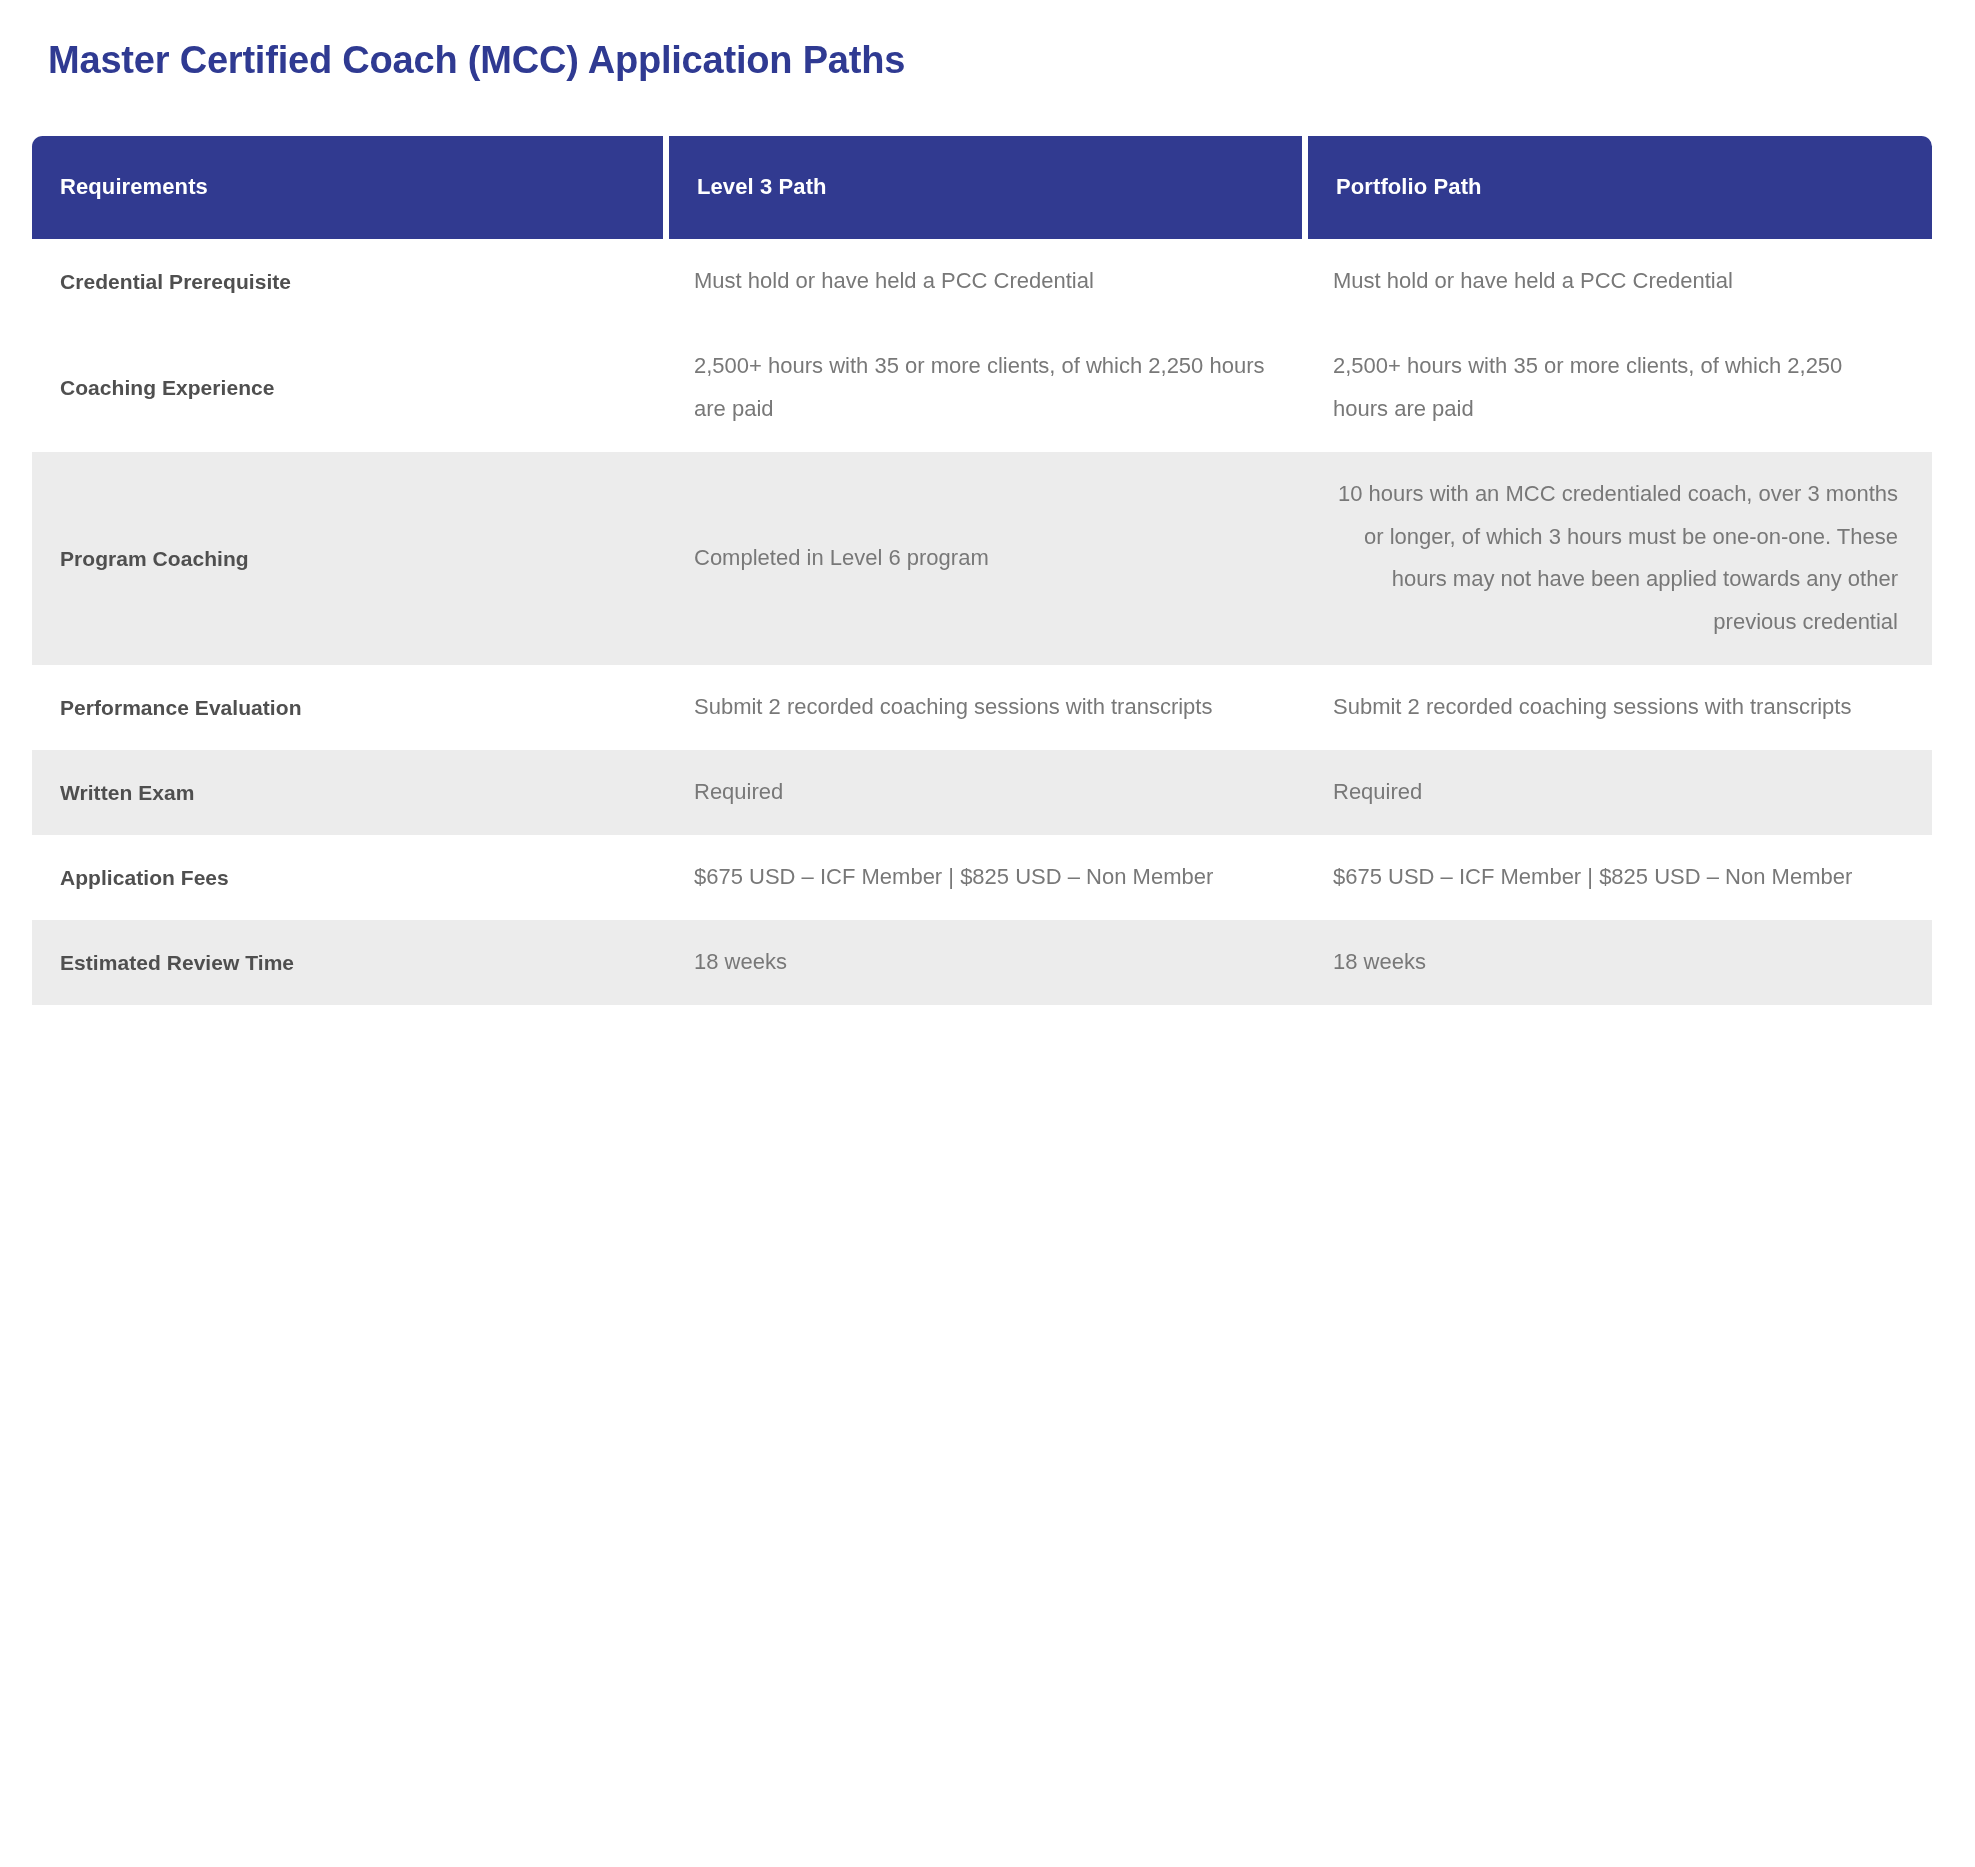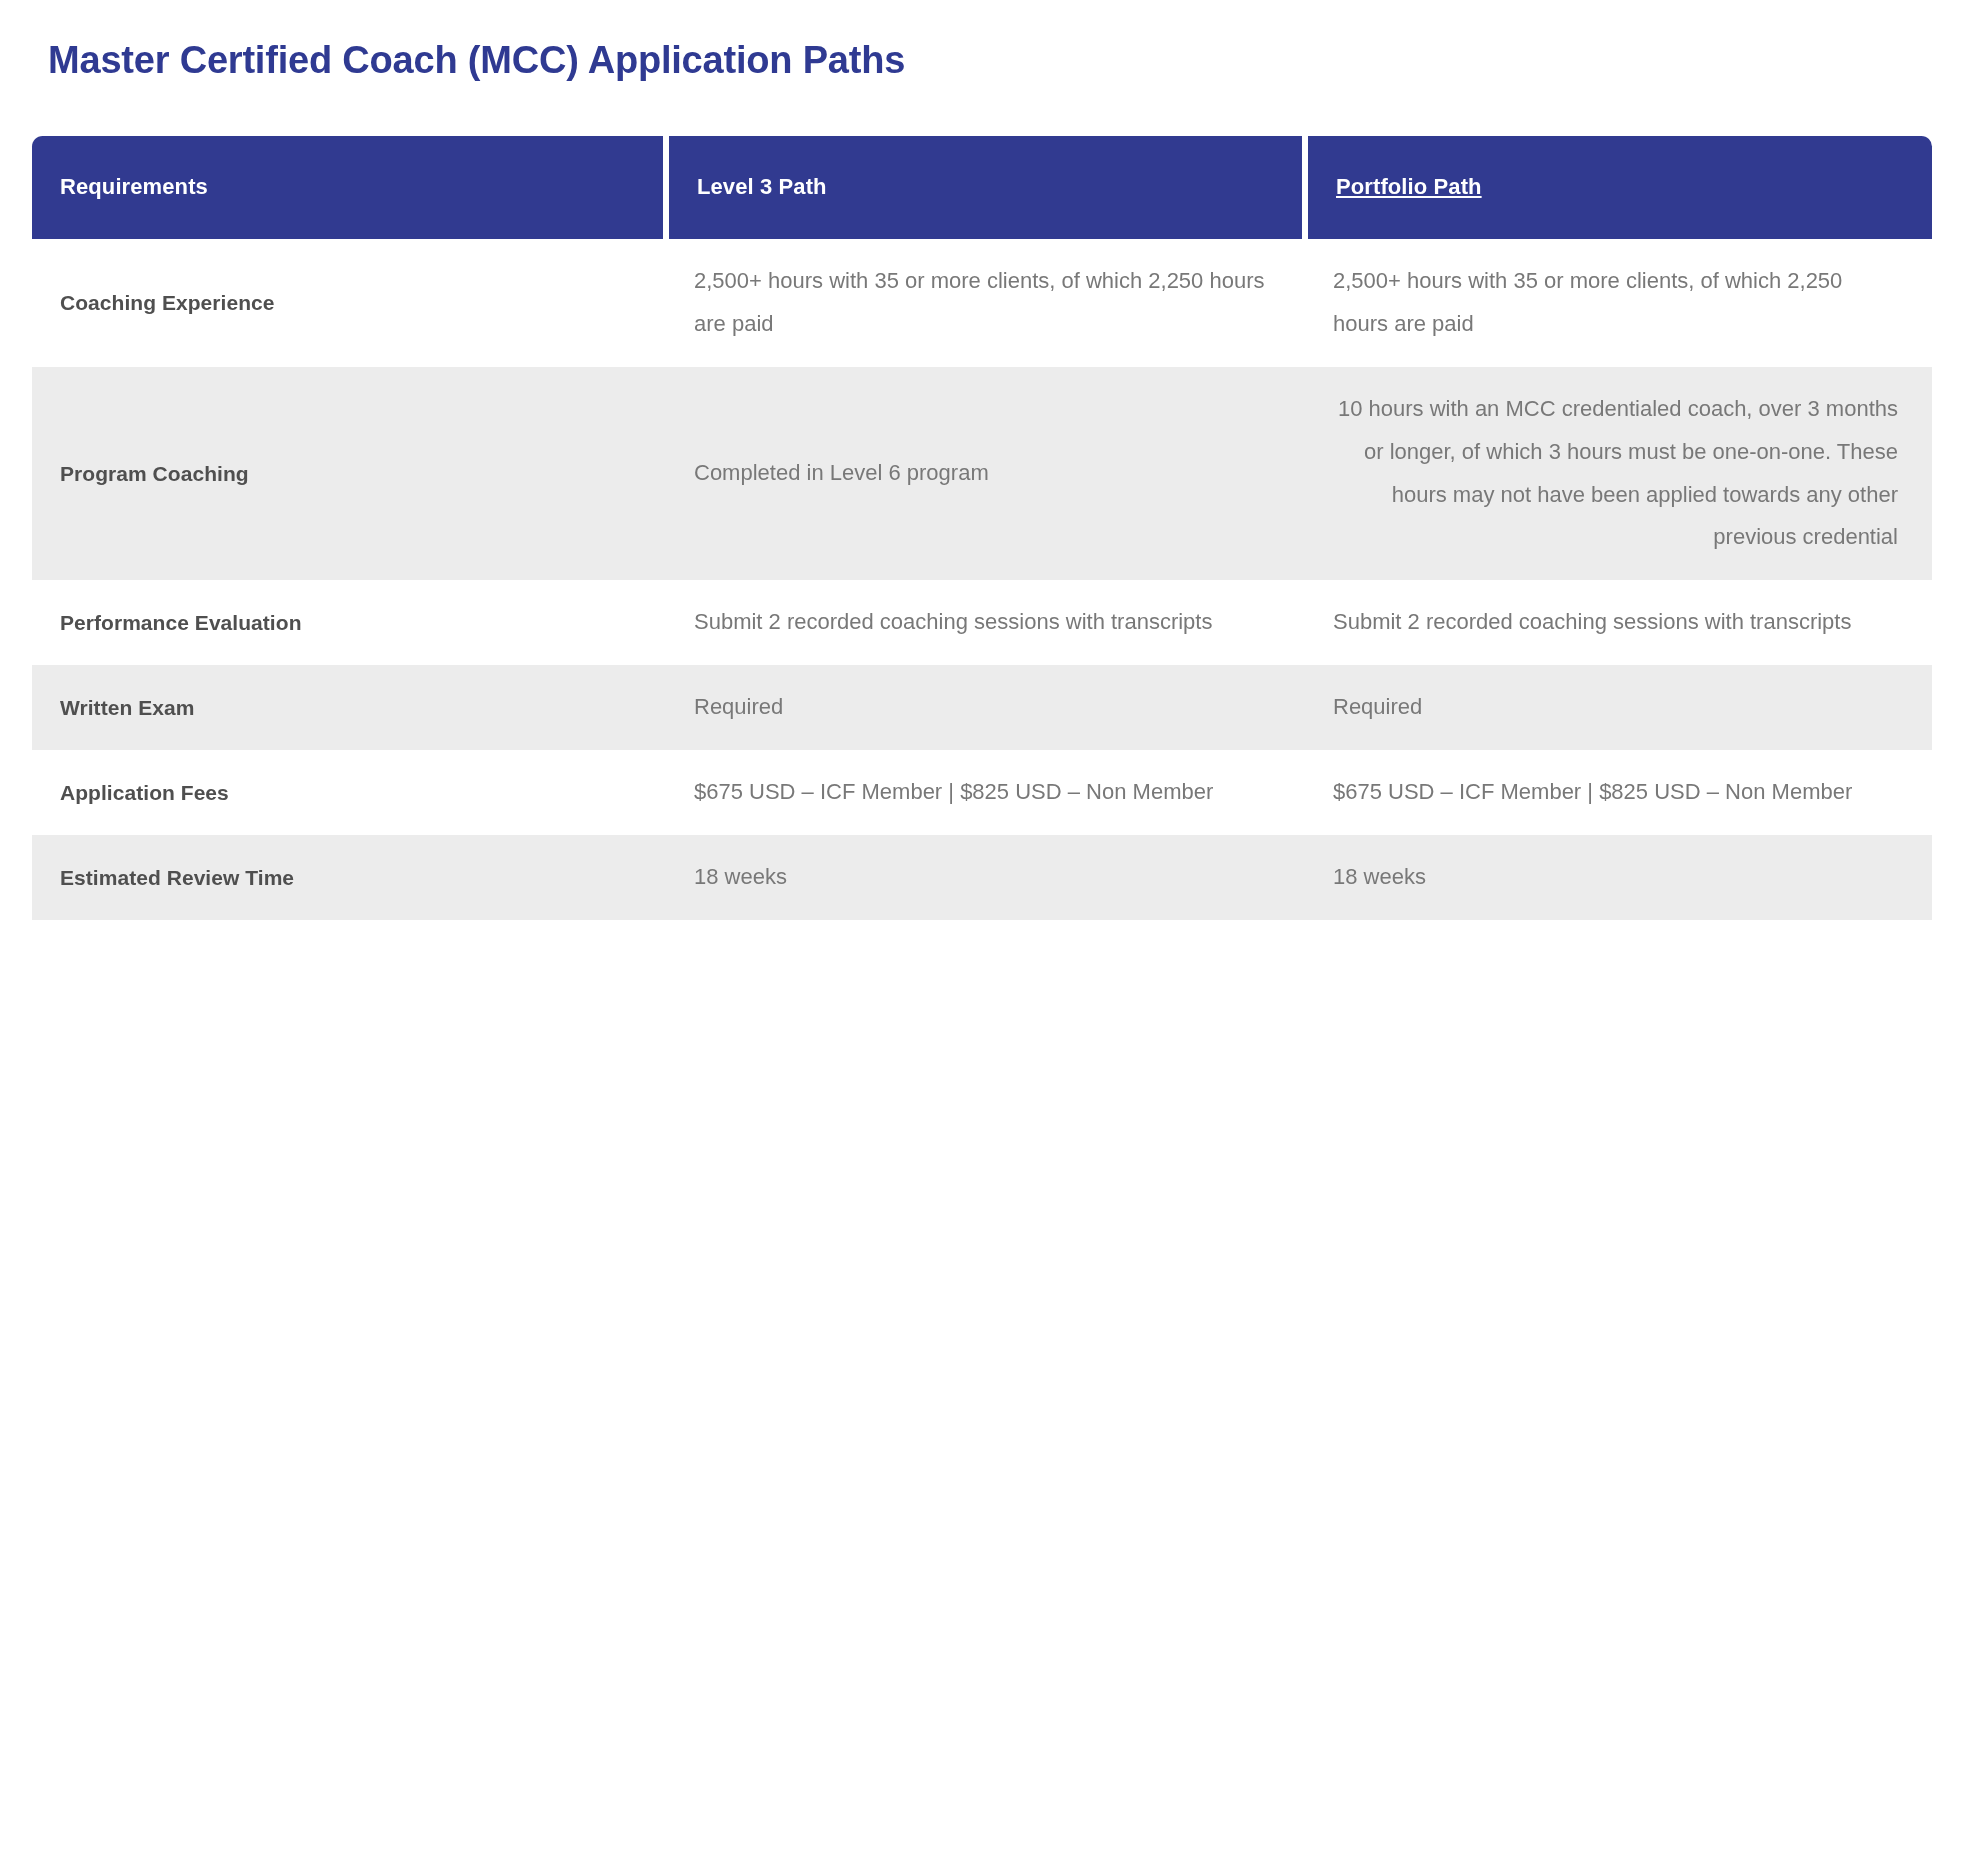--- a/index.html
+++ b/index.html
@@ -55,21 +55,21 @@
     background: #313a90;
     color: #ffffff;
     text-align: left;
     font-size: 22px;
     font-weight: 700;
     padding: 38px 0 39px 28px;
     vertical-align: middle;
     border-right: 6.8px solid #ffffff;
     letter-spacing: 0.1px;
   }
-  thead th:last-child { border-right: none; text-decoration: underline; }
+  thead th:last-child { border-right: none; }
   thead th.first { border-top-left-radius: 10.6px; }
   thead th.last  { border-top-right-radius: 10.6px; }
 
   
   tbody tr.shaded td { background: #ececec; }
   tbody tr.plain  td { background: #ffffff; }
 
   tbody td {
     vertical-align: middle;
     padding: 21px 34px 21px 28px;
@@ -107,20 +107,25 @@
       <thead>
         <tr>
           <th class="first">Requirements</th>
           <th>Level 3 Path</th>
           <th class="last">Portfolio Path</th>
         </tr>
       </thead>
 
       <tbody>
 
+        <tr class="plain">
+          <td class="label">Credential Prerequisite</td>
+          <td class="value">Must hold or have held a PCC Credential</td>
+          <td class="value">Must hold or have held a PCC Credential</td>
+        </tr>
 
 
         <tr class="plain">
           <td class="label">Coaching Experience</td>
           <td class="value">2,500+ hours with 35 or more clients, of which 2,250 hours are paid</td>
           <td class="value">2,500+ hours with 35 or more clients, of which 2,250 hours are paid</td>
         </tr>
 
         <tr class="shaded">
           <td class="label">Program Coaching</td>

